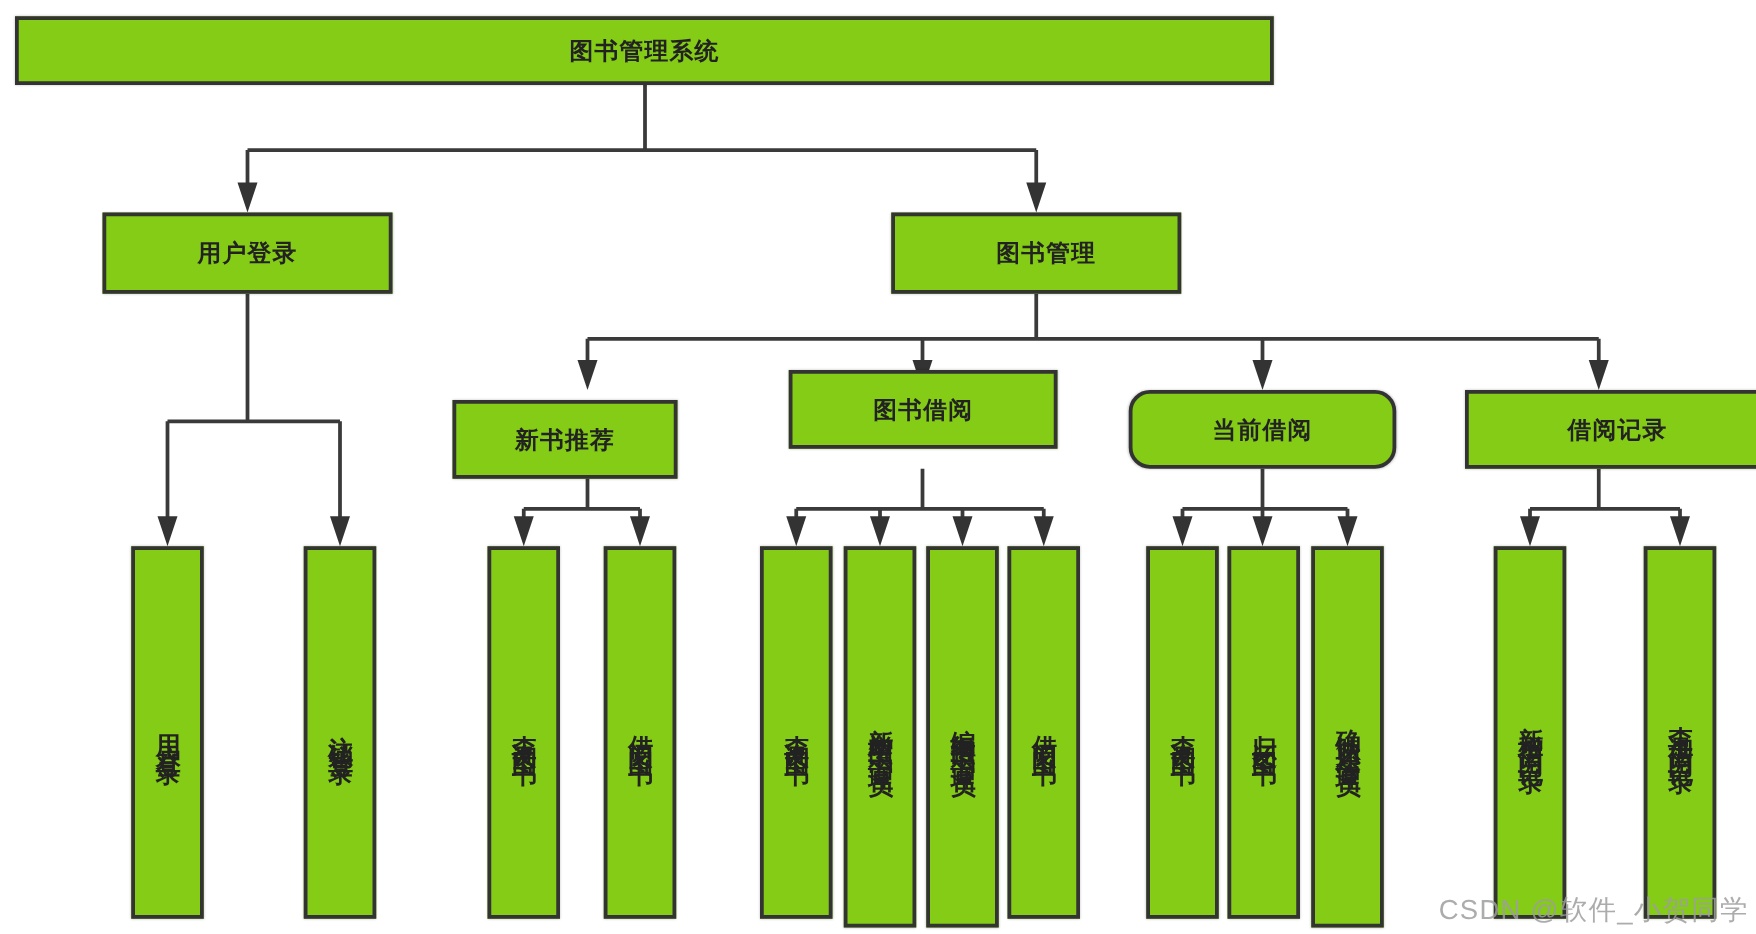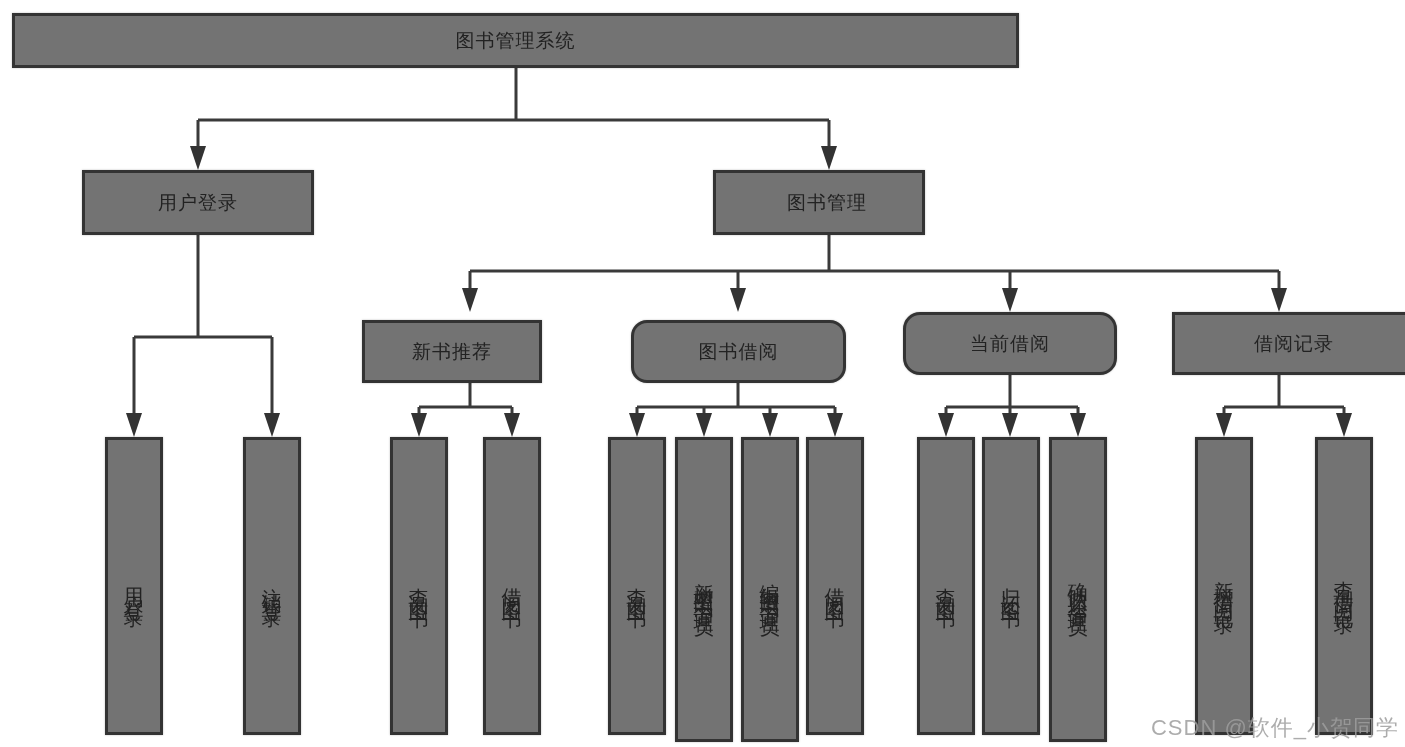--- a/index.html
+++ b/index.html
@@ -24,26 +24,27 @@
     left: 0;
     top: 0;
     width: 1405px;
     height: 747px;
     pointer-events: none;
   }
   .node {
     position: absolute;
     box-sizing: border-box;
     border: 3px solid #333333;
-    background: #737373;
+    background: #84cc16;
     display: flex;
     align-items: center;
     justify-content: center;
     text-align: center;
     box-shadow: 0 0 2px rgba(0,0,0,0.25);
+    font-weight: bold;
   }
   .hlabel {
     font-size: 19px;
     letter-spacing: 1px;
     color: #222222;
     white-space: nowrap;
   }
   .vnode .vtext {
     writing-mode: vertical-rl;
     text-orientation: mixed;
@@ -116,28 +117,28 @@
     </g>
   </svg>
 
   <div class="node" style="left:12px; top:13px; width:1007px; height:55px;">
     <span class="hlabel">图书管理系统</span>
   </div>
 
   <div class="node" style="left:82px; top:170px; width:232px; height:65px;">
     <span class="hlabel">用户登录</span>
   </div>
-  <div class="node" style="left:713px; top:170px; width:212px; height:65px;padding-left:16px;">
+  <div class="node" style="left:713px; top:170px; width:232px; height:65px;padding-left:16px;">
     <span class="hlabel">图书管理</span>
   </div>
 
   <div class="node" style="left:362px; top:320px; width:180px; height:63px;">
     <span class="hlabel">新书推荐</span>
   </div>
-  <div class="node" style="left:631px; top:320px; width:215px; height:63px;border-radius:16px;">
+  <div class="node" style="left:631px; top:296px; width:215px; height:63px;">
     <span class="hlabel">图书借阅</span>
   </div>
   <div class="node" style="left:903px; top:312px; width:214px; height:63px;border-radius:17px;">
     <span class="hlabel">当前借阅</span>
   </div>
   <div class="node" style="left:1172px; top:312px; width:244px; height:63px;">
     <span class="hlabel">借阅记录</span>
   </div>
 
   <div class="node vnode" style="left:105px; top:437px; width:58px; height:298px;">

